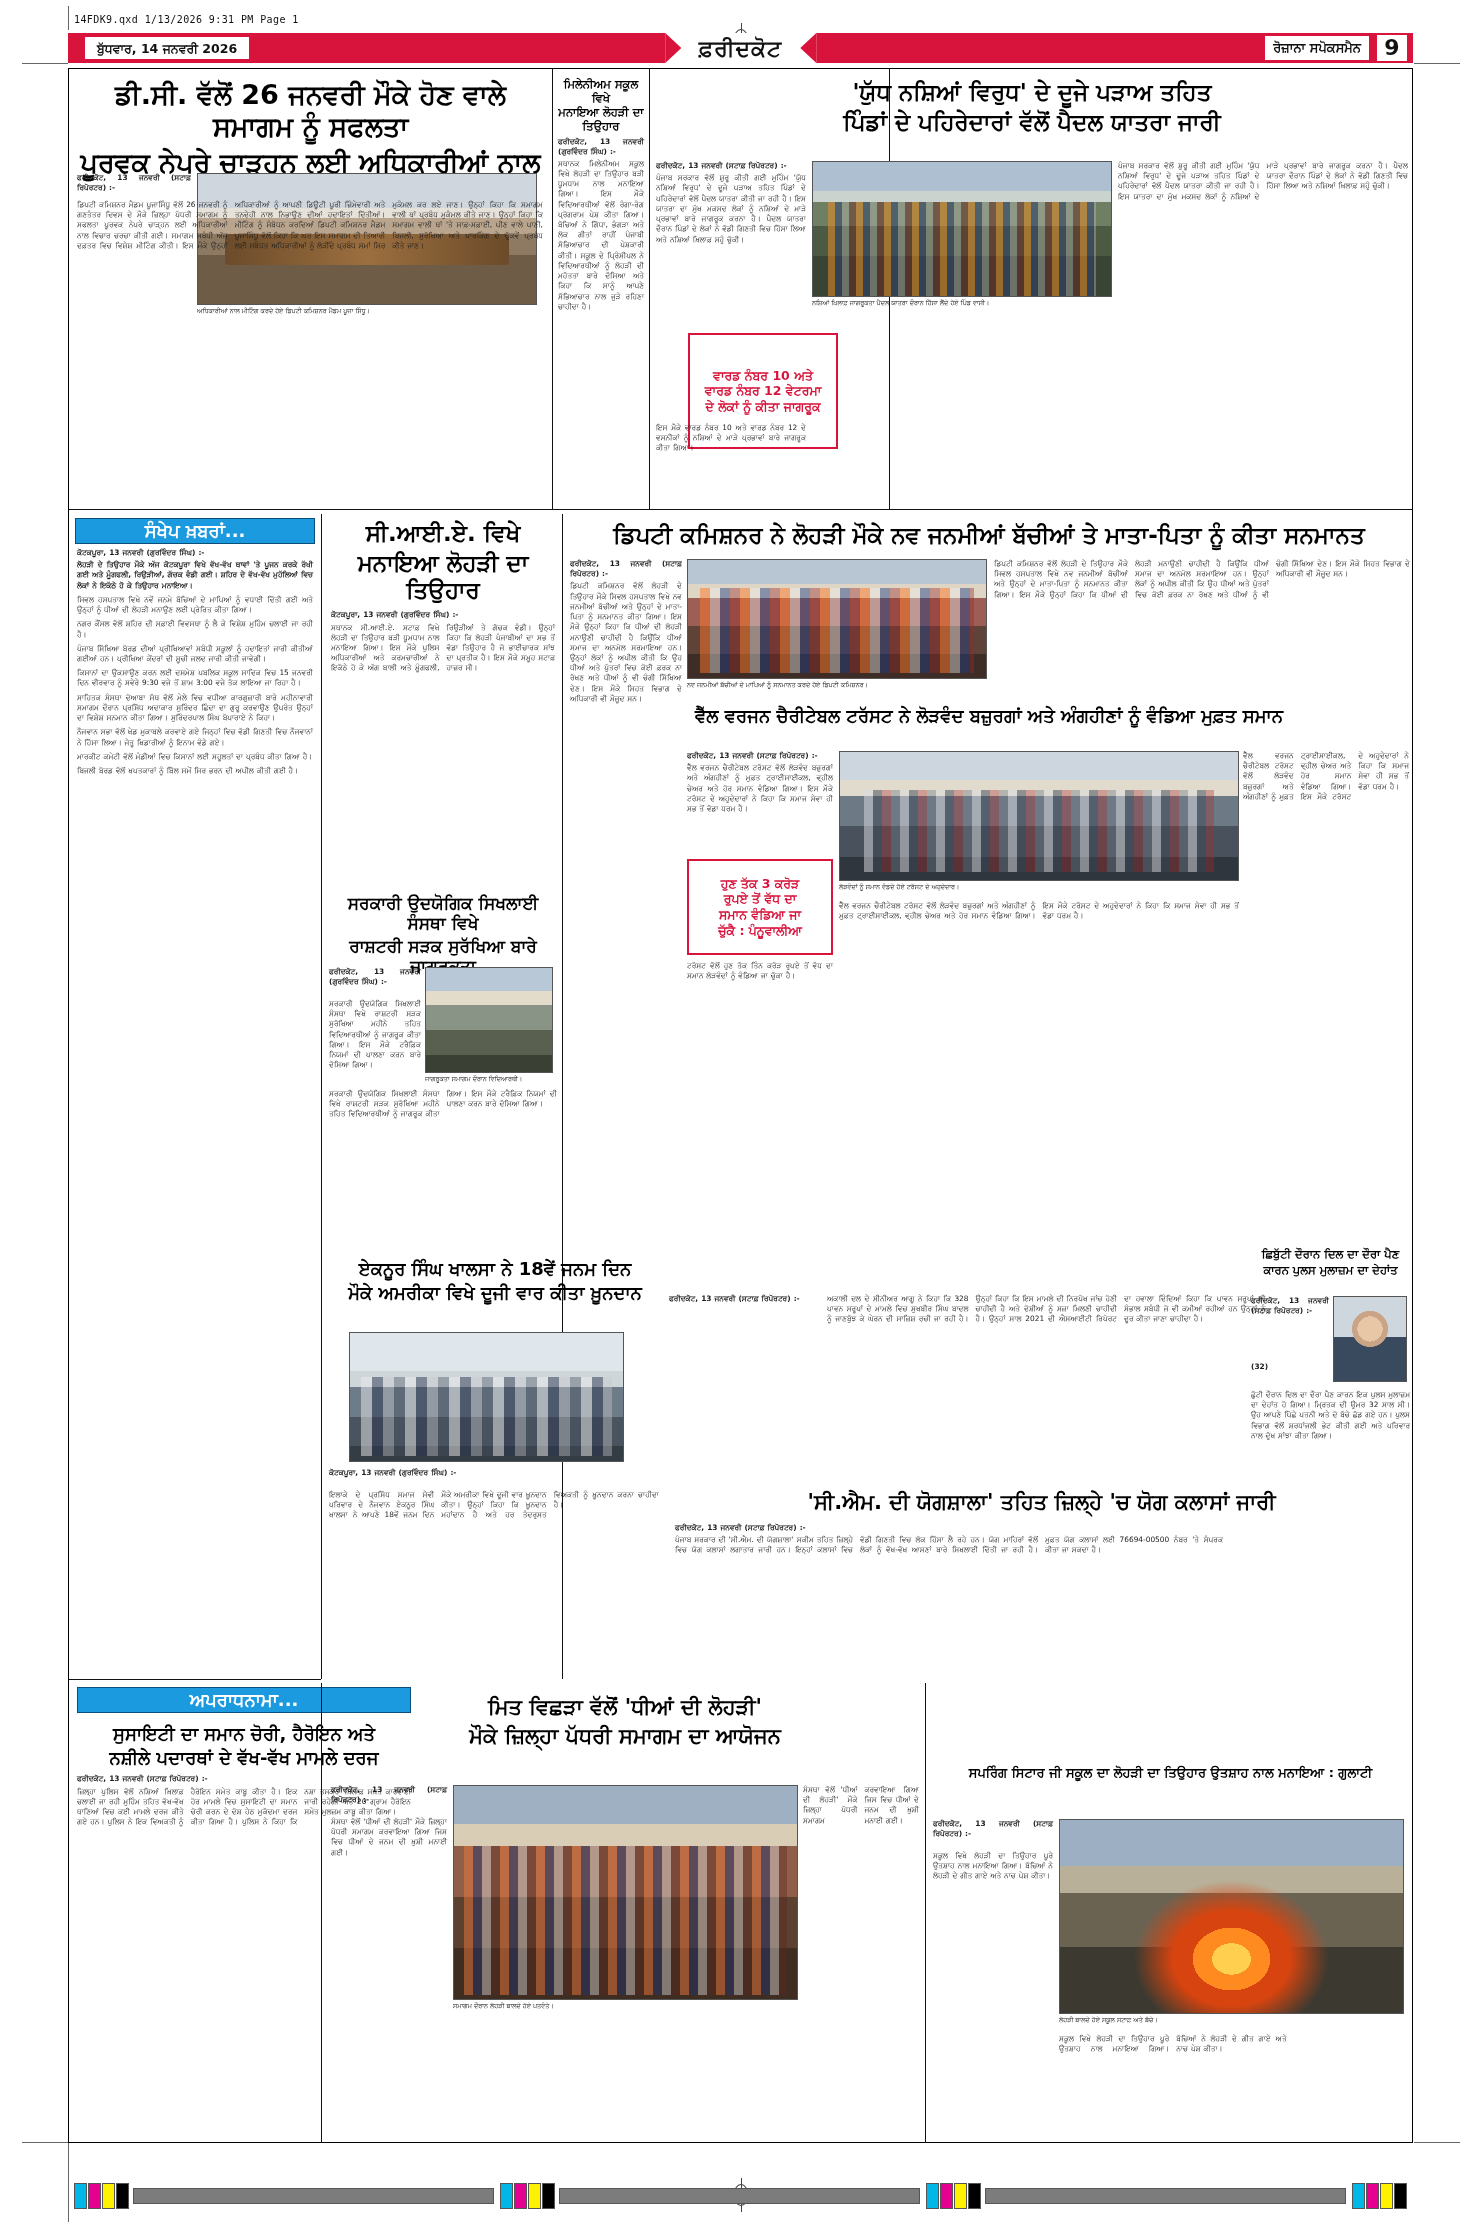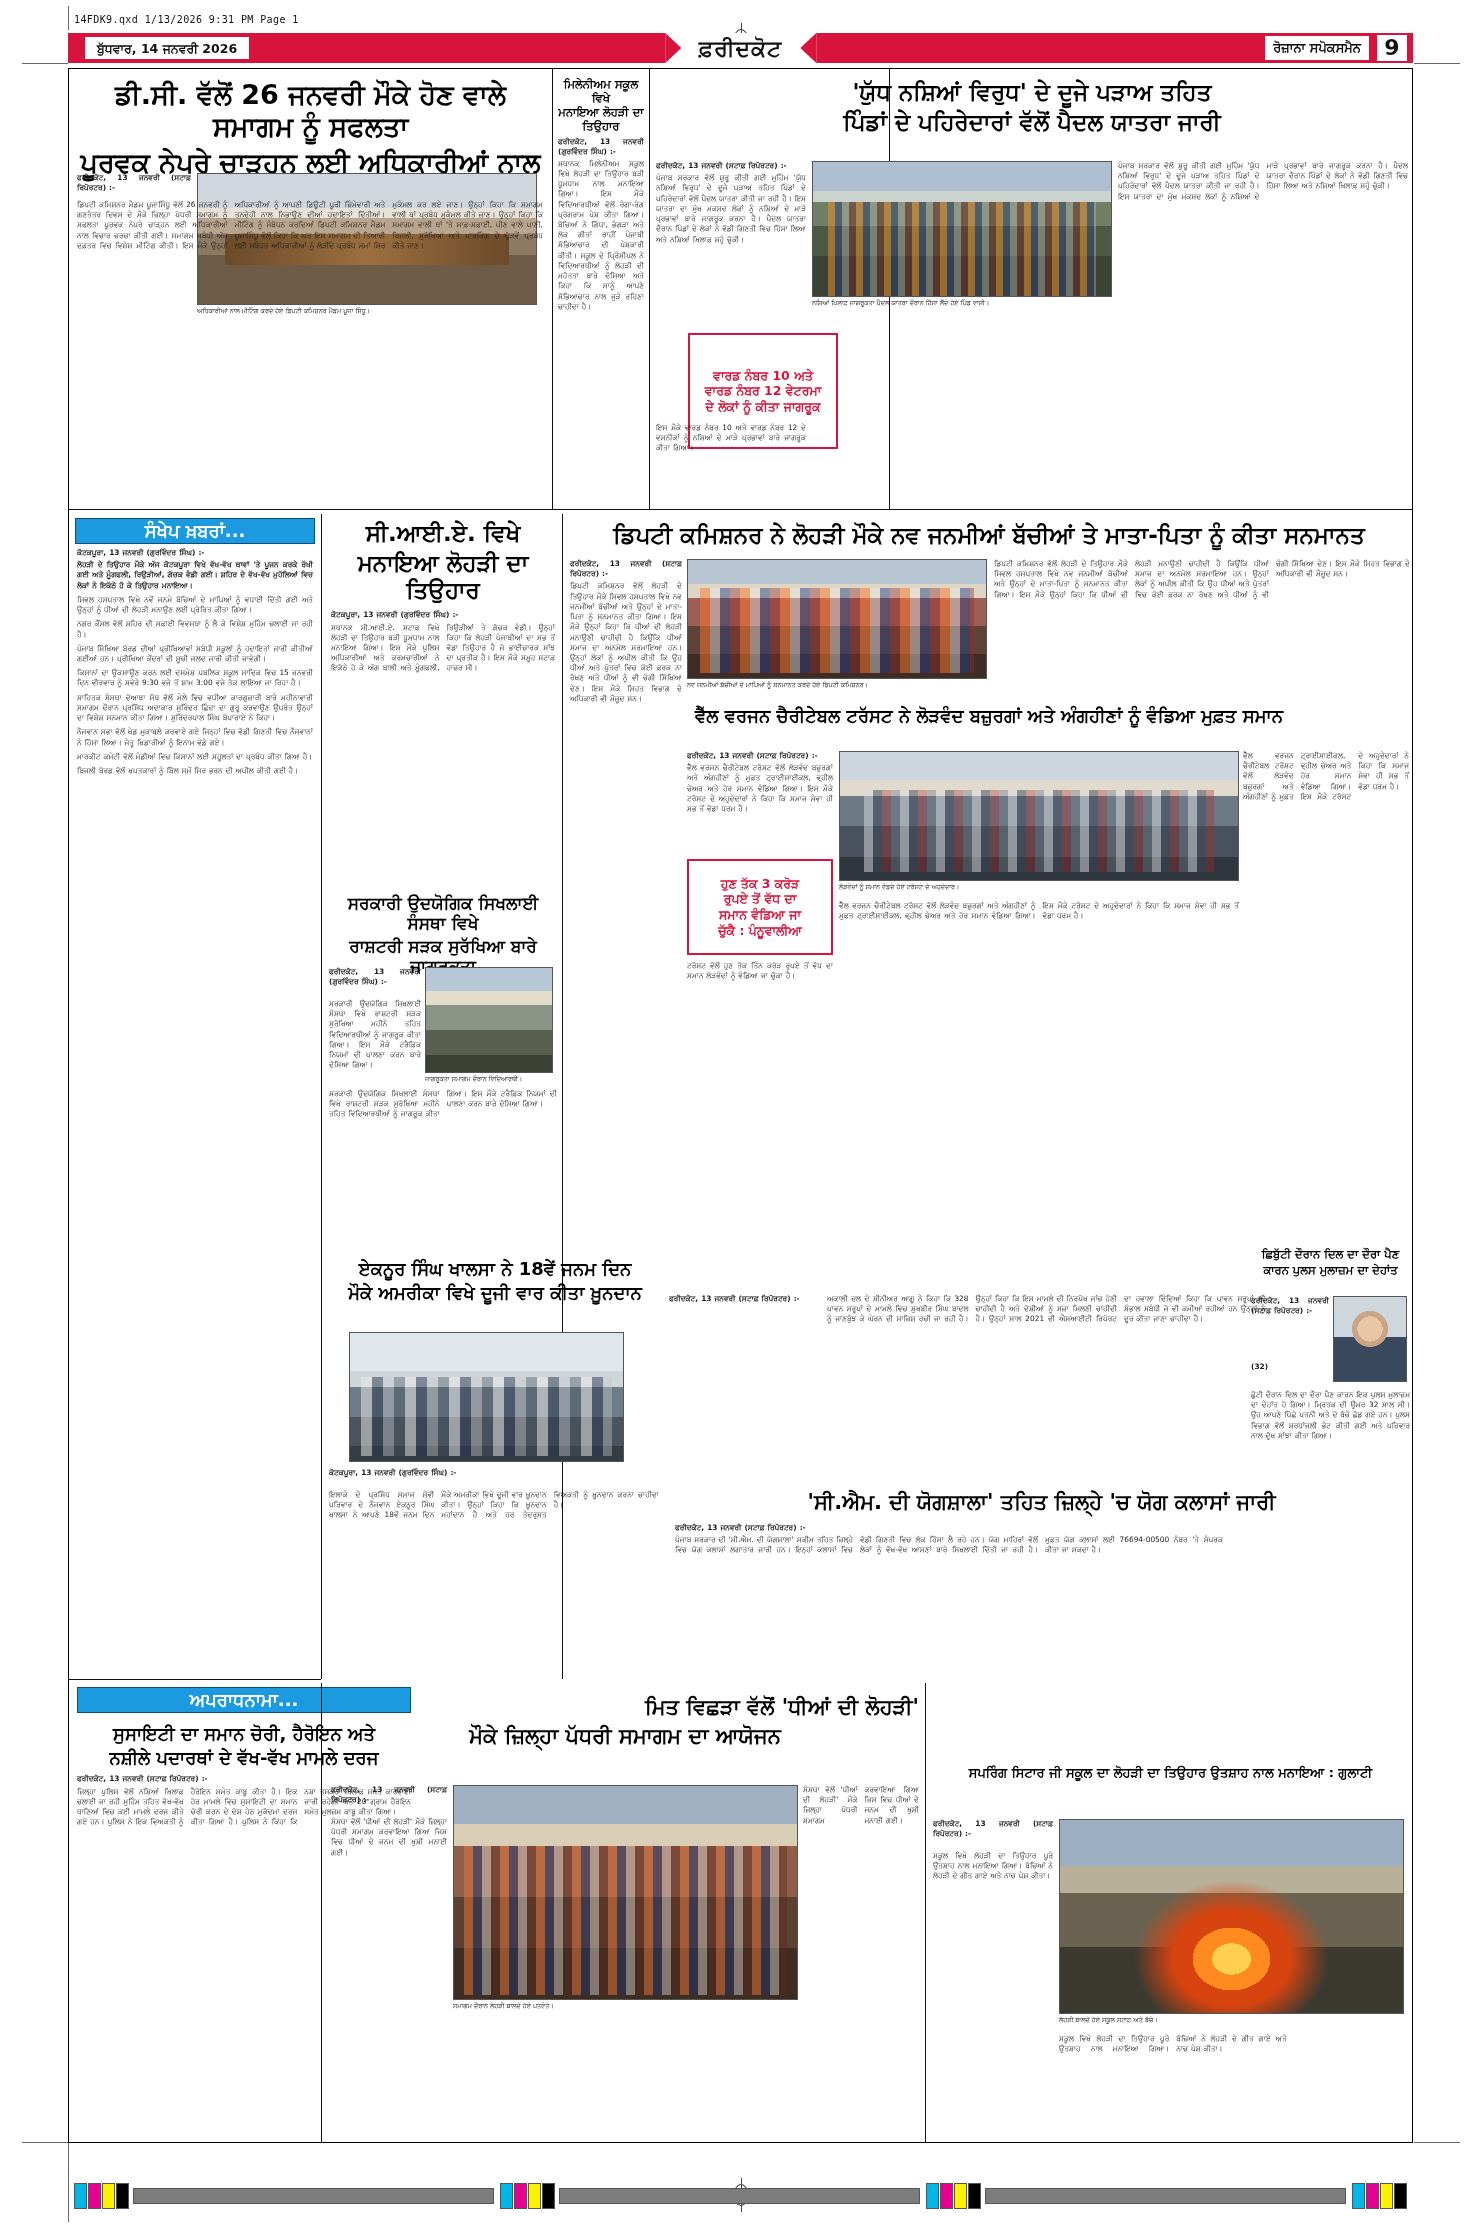--- a/index.html
+++ b/index.html
@@ -414,21 +414,21 @@
     <div class="blk" style="left:0; top:1614px; width:400px; height:460px;">
       <div class="bluebar hl-md" style="margin:4px 8px; height:26px; width:334px;">ਅਪਰਾਧਨਾਮਾ...</div>
       <div class="hl hl-md" style="padding:6px 8px 0; width:350px;">ਸੁਸਾਇਟੀ ਦਾ ਸਮਾਨ ਚੋਰੀ, ਹੈਰੋਇਨ ਅਤੇ</div>
       <div class="hl hl-md" style="padding:3px 8px 6px; width:350px;">ਨਸ਼ੀਲੇ ਪਦਾਰਥਾਂ ਦੇ ਵੱਖ-ਵੱਖ ਮਾਮਲੇ ਦਰਜ</div>
       <div class="body-text" style="padding:0 8px; font-weight:bold; width:350px;">ਫਰੀਦਕੋਟ, 13 ਜਨਵਰੀ (ਸਟਾਫ਼ ਰਿਪੋਰਟਰ) :-</div>
       <div class="body-text c3" style="padding:2px 8px; width:350px; height:330px;">ਜ਼ਿਲ੍ਹਾ ਪੁਲਿਸ ਵੱਲੋਂ ਨਸ਼ਿਆਂ ਖ਼ਿਲਾਫ਼ ਚਲਾਈ ਜਾ ਰਹੀ ਮੁਹਿੰਮ ਤਹਿਤ ਵੱਖ-ਵੱਖ ਥਾਣਿਆਂ ਵਿਚ ਕਈ ਮਾਮਲੇ ਦਰਜ ਕੀਤੇ ਗਏ ਹਨ। ਪੁਲਿਸ ਨੇ ਇਕ ਵਿਅਕਤੀ ਨੂੰ ਹੈਰੋਇਨ ਸਮੇਤ ਕਾਬੂ ਕੀਤਾ ਹੈ। ਇਕ ਹੋਰ ਮਾਮਲੇ ਵਿਚ ਸੁਸਾਇਟੀ ਦਾ ਸਮਾਨ ਚੋਰੀ ਕਰਨ ਦੇ ਦੋਸ਼ ਹੇਠ ਮੁਕੱਦਮਾ ਦਰਜ ਕੀਤਾ ਗਿਆ ਹੈ। ਪੁਲਿਸ ਨੇ ਕਿਹਾ ਕਿ ਨਸ਼ਾ ਤਸਕਰਾਂ ਖ਼ਿਲਾਫ਼ ਸਖ਼ਤ ਕਾਰਵਾਈ ਜਾਰੀ ਰਹੇਗੀ ਅਤੇ 20 ਗ੍ਰਾਮ ਹੈਰੋਇਨ ਸਮੇਤ ਮੁਲਜ਼ਮ ਕਾਬੂ ਕੀਤਾ ਗਿਆ।</div>
     </div>
     <div class="vrule" style="left:252px; top:1614px; height:460px;"></div>
 
     <div class="blk" style="left:256px; top:1620px; width:600px; height:455px;">
-      <div class="hl hl-lg" style="padding:6px 6px 0; font-size:21px;text-align:right;">ਮਿਤ ਵਿਛੜਾ ਵੱਲੋਂ 'ਧੀਆਂ ਦੀ ਲੋਹੜੀ'</div>
+      <div class="hl hl-lg" style="padding:6px 6px 0; font-size:21px;">ਮਿਤ ਵਿਛੜਾ ਵੱਲੋਂ 'ਧੀਆਂ ਦੀ ਲੋਹੜੀ'</div>
       <div class="hl hl-lg" style="padding:4px 6px 8px; font-size:21px;">ਮੌਕੇ ਜ਼ਿਲ੍ਹਾ ਪੱਧਰੀ ਸਮਾਗਮ ਦਾ ਆਯੋਜਨ</div>
       <div class="photo" style="left:128px; top:96px; width:345px; height:215px;">
         <div class="ph-stage"></div>
       </div>
       <div class="cap" style="left:128px; top:313px; width:345px;">ਸਮਾਗਮ ਦੌਰਾਨ ਲੋਹੜੀ ਬਾਲਦੇ ਹੋਏ ਪਤਵੰਤੇ।</div>
       <div class="body-text" style="position:absolute; left:6px; top:96px; width:116px; font-weight:bold;">ਫਰੀਦਕੋਟ, 13 ਜਨਵਰੀ (ਸਟਾਫ਼ ਰਿਪੋਰਟਰ) :-</div>
       <div class="body-text" style="position:absolute; left:6px; top:128px; width:116px; height:320px;">ਸੰਸਥਾ ਵੱਲੋਂ 'ਧੀਆਂ ਦੀ ਲੋਹੜੀ' ਮੌਕੇ ਜ਼ਿਲ੍ਹਾ ਪੱਧਰੀ ਸਮਾਗਮ ਕਰਵਾਇਆ ਗਿਆ ਜਿਸ ਵਿਚ ਧੀਆਂ ਦੇ ਜਨਮ ਦੀ ਖ਼ੁਸ਼ੀ ਮਨਾਈ ਗਈ।</div>
       <div class="body-text c2" style="position:absolute; left:478px; top:96px; width:116px; height:350px;">ਸੰਸਥਾ ਵੱਲੋਂ 'ਧੀਆਂ ਦੀ ਲੋਹੜੀ' ਮੌਕੇ ਜ਼ਿਲ੍ਹਾ ਪੱਧਰੀ ਸਮਾਗਮ ਕਰਵਾਇਆ ਗਿਆ ਜਿਸ ਵਿਚ ਧੀਆਂ ਦੇ ਜਨਮ ਦੀ ਖ਼ੁਸ਼ੀ ਮਨਾਈ ਗਈ।</div>
     </div>
     <div class="vrule" style="left:856px; top:1614px; height:460px;"></div>

